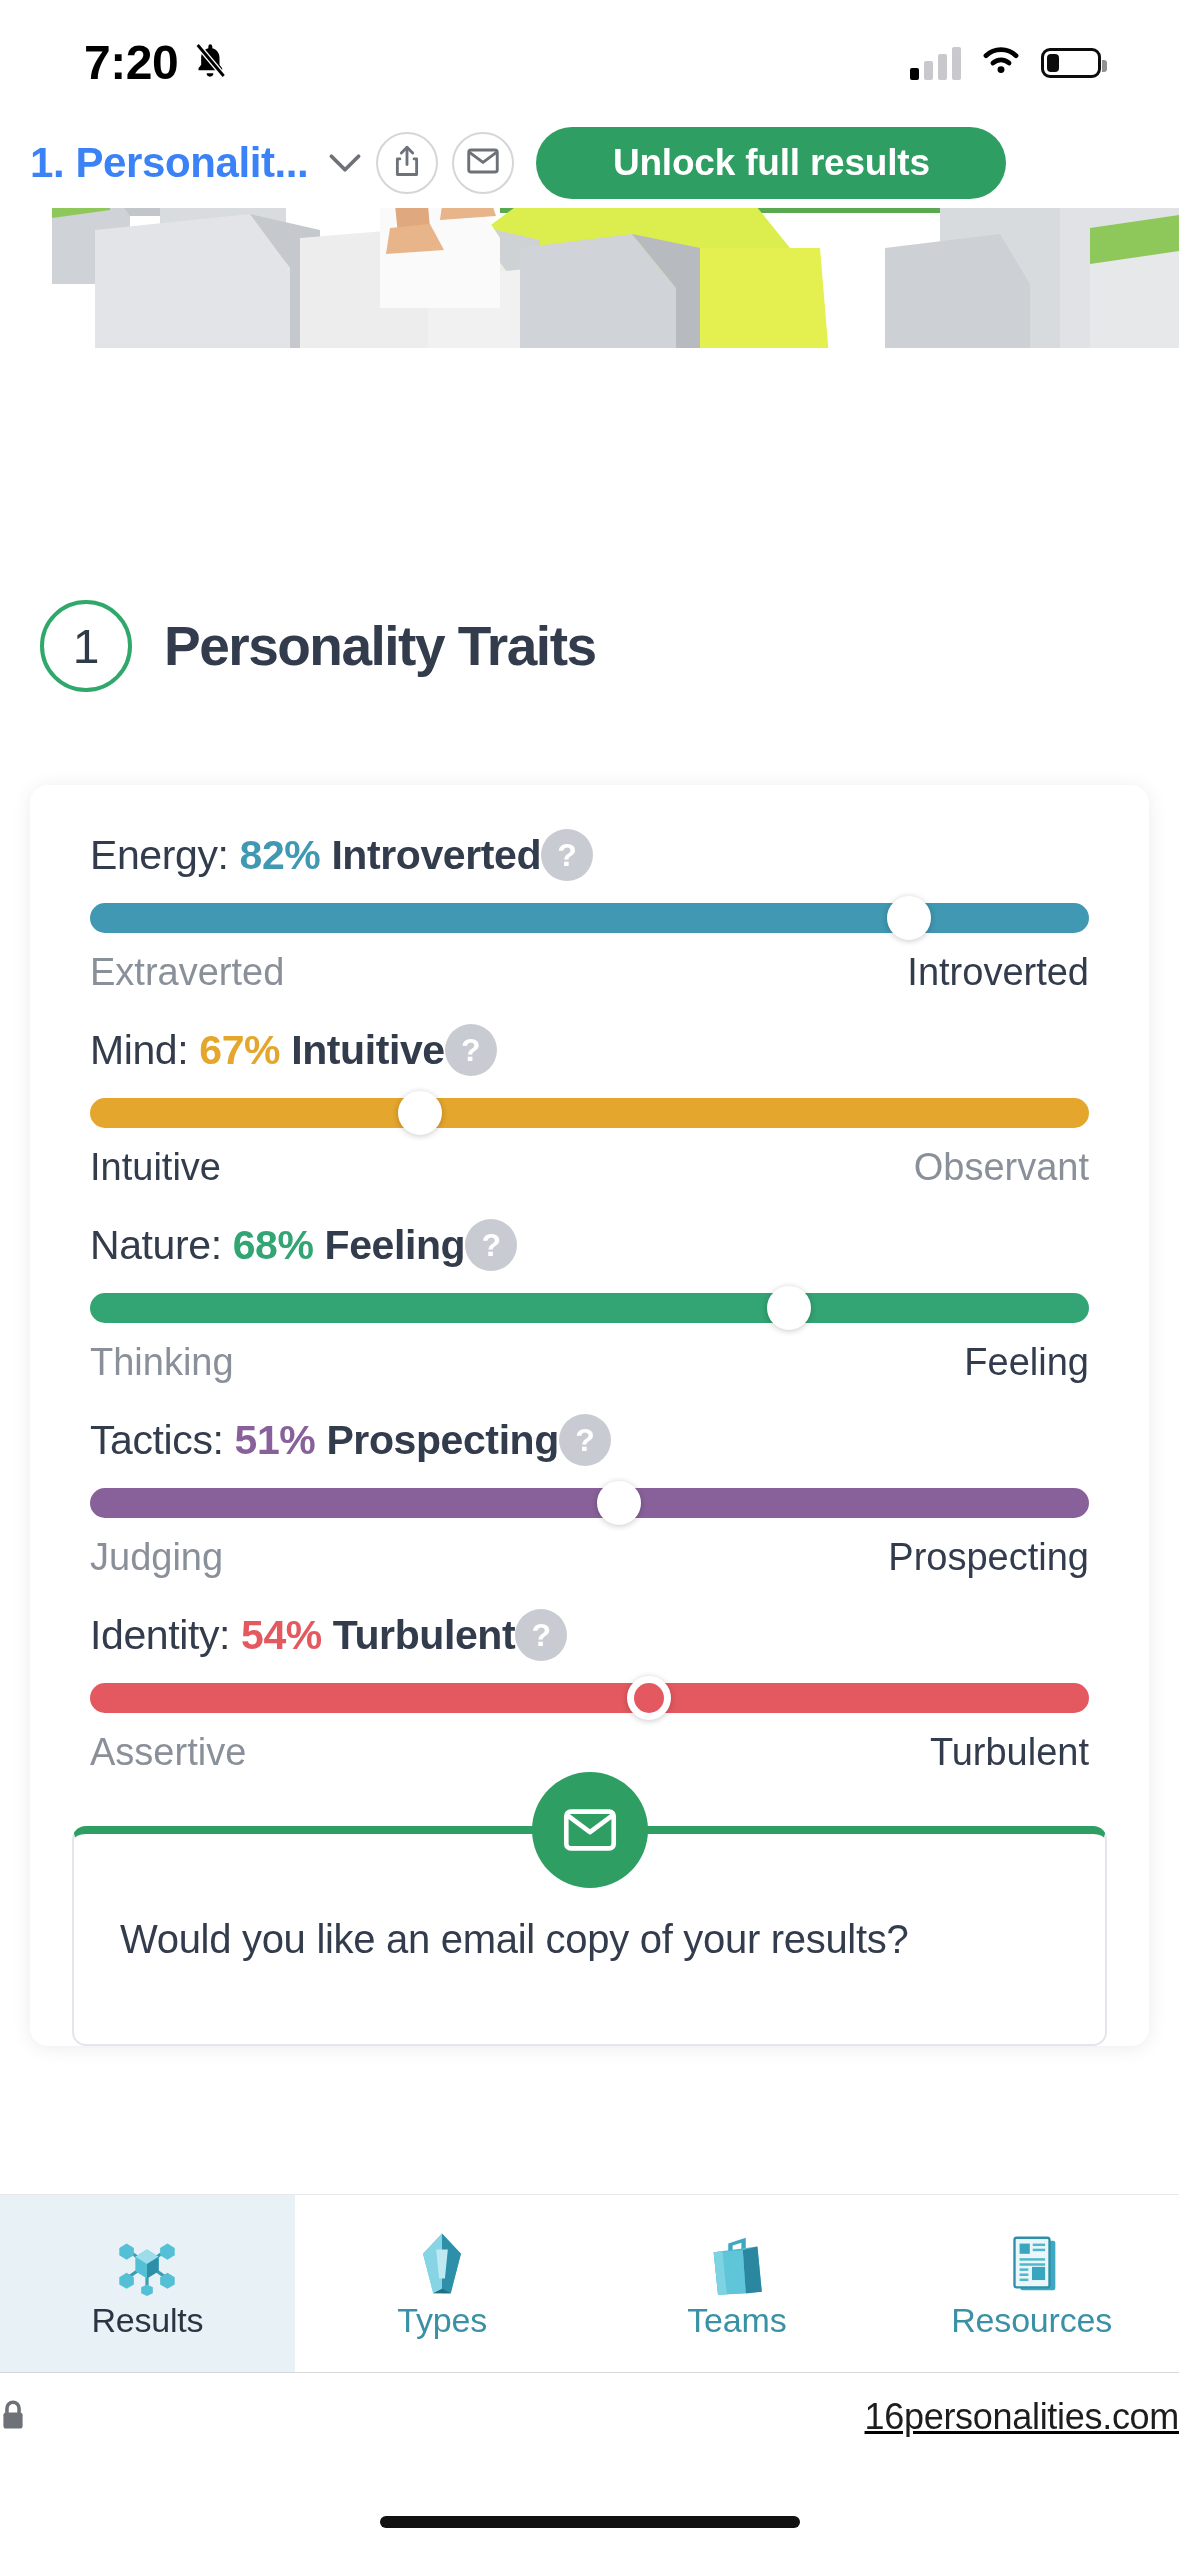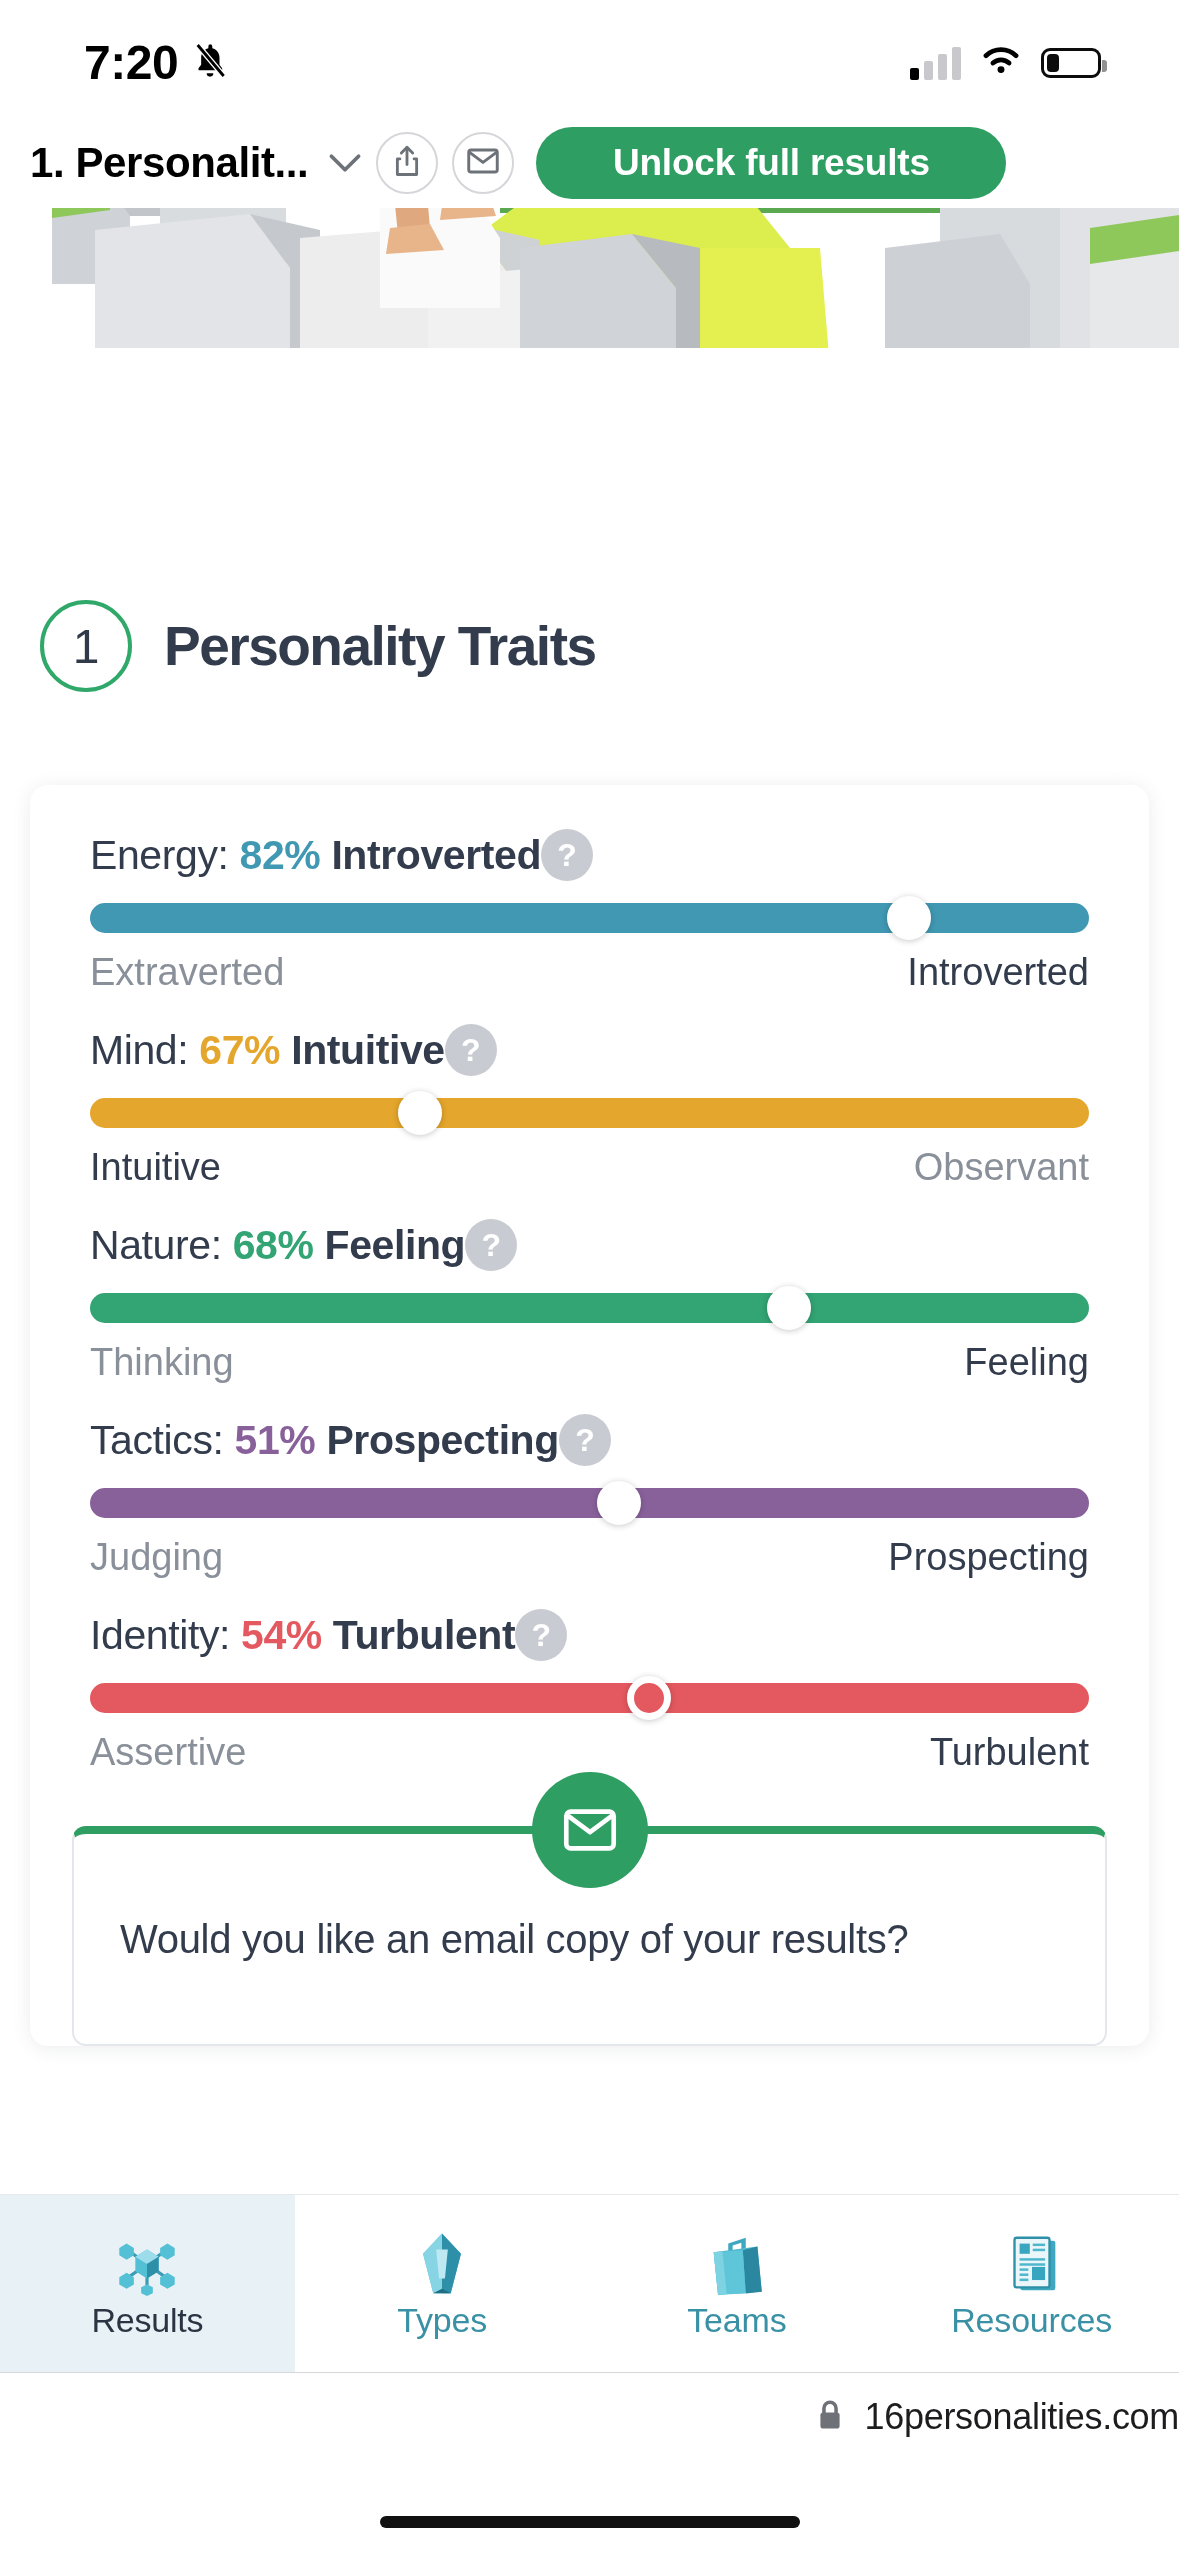--- a/index.html
+++ b/index.html
@@ -32,21 +32,21 @@
                     background: #000; border-radius: 0 3px 3px 0; opacity:.45; }
   .battery i { position:absolute; left: 3px; top: 3px; bottom: 3px; width: 22%;
                background:#000; border-radius: 4px; }
 
   
   .appbar {
     position: absolute; top: 118px; left: 0; right: 0; height: 90px;
     display: flex; align-items: center; padding: 0 24px 0 30px; gap: 14px;
   }
   .appbar-title {
-    font-size: 42px; font-weight: 600; color: #000000; white-space: nowrap;
+    font-size: 42px; font-weight: 600; color: #3b82f6; white-space: nowrap;
     letter-spacing: -0.4px;
   }
   .chevron-down { width: 34px; height: 34px; display:flex; align-items:center; justify-content:center; margin-left: 6px;}
   .chevron-down svg { display:block; }
   .round-btn {
     width: 62px; height: 62px; border-radius: 50%; border: 2.5px solid #d6d6da;
     display: flex; align-items: center; justify-content: center; background: #fff; flex: 0 0 auto;
   }
   .unlock-btn {
     margin-left: 8px; height: 72px; flex: 1 1 auto; max-width: 470px;
@@ -122,22 +122,23 @@
   .tab { flex: 1; display: flex; flex-direction: column; align-items: center;
          justify-content: center; }
   .tab.active { background: #e8f1f5; }
   .tab-icon { width: 74px; height: 74px; display:flex; align-items:center; justify-content:center; }
   .tab-label { font-size: 34px; color: #3a91a6; letter-spacing: -0.2px; }
   .tab.active .tab-label { color: #2b3442; }
 
   
   .urlbar {
     position: absolute; bottom: 96px; left: 0; right: 0; height: 88px;
-    display: flex; align-items: center; justify-content: flex-end; gap: 22px;
+    display: flex; align-items: center; justify-content: space-between; gap: 22px;
     border-top: 1px solid #d8d8dc;
+    text-decoration: underline;
   }
   .lock-icon { display:block; }
   .url-text { font-size: 36px; color: #1d1d1f; letter-spacing: -0.3px; }
   .home-indicator {
     position: absolute; bottom: 28px; left: 50%; transform: translateX(-50%);
     width: 420px; height: 12px; border-radius: 6px; background: #111;
   }
 </style>
 </head>
 <body>

